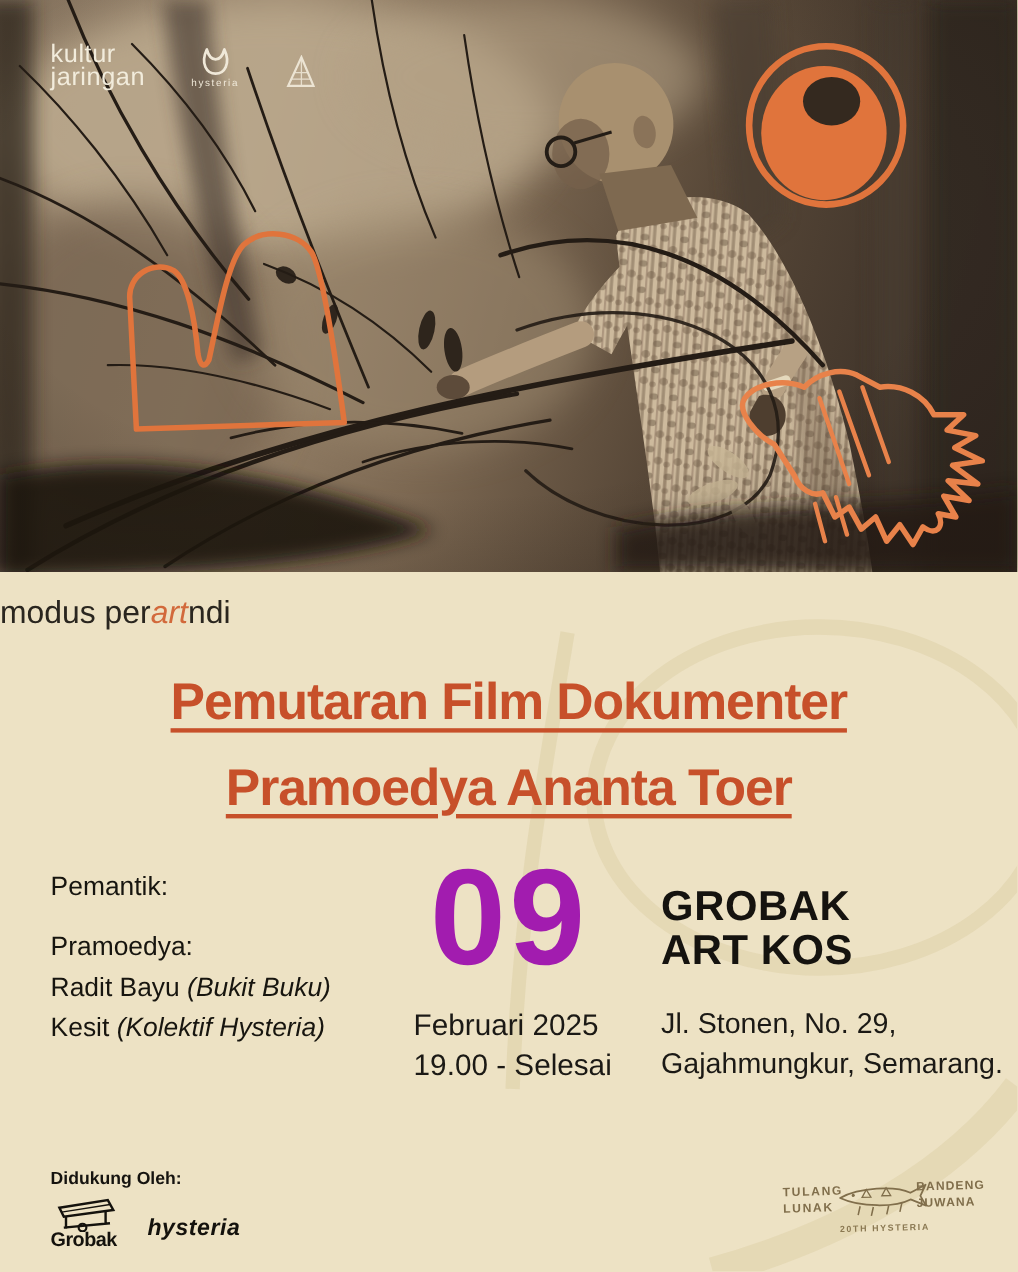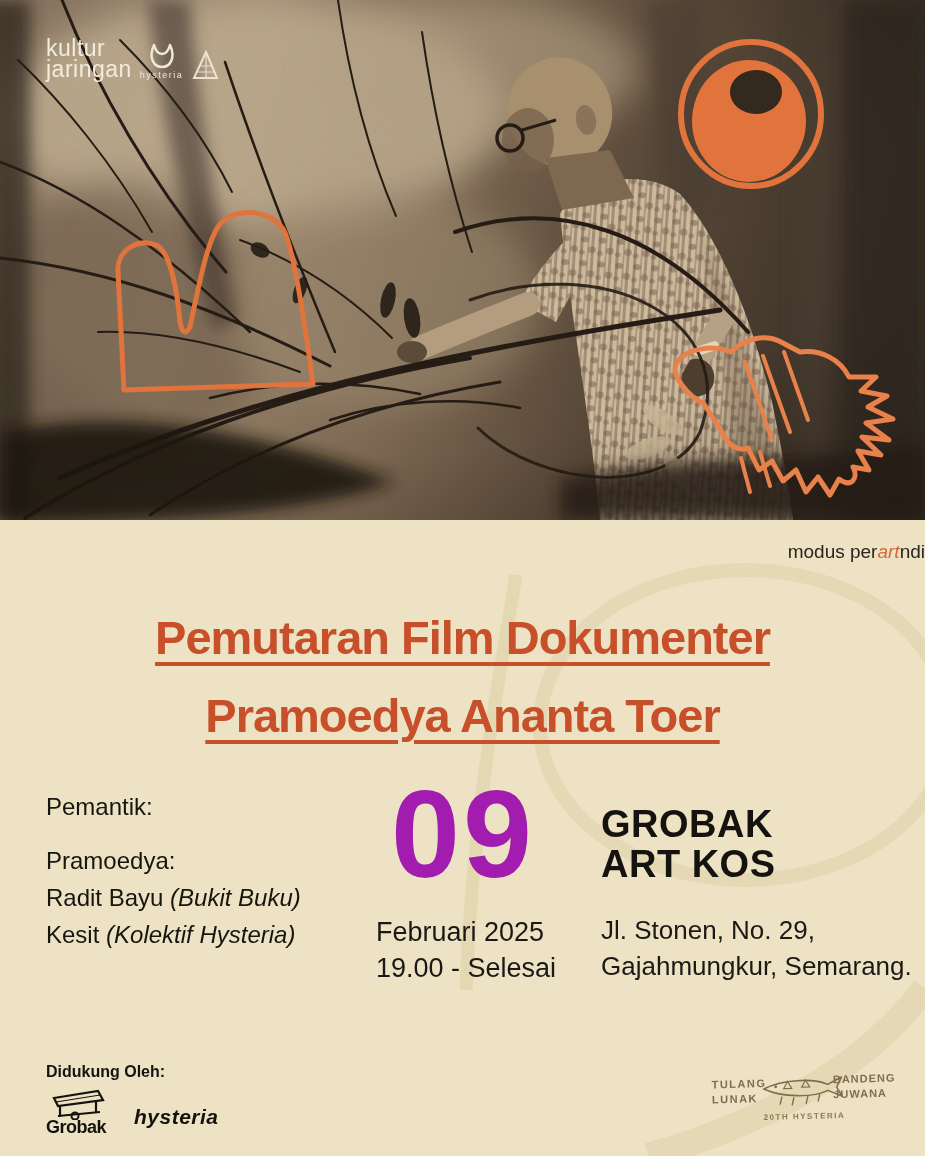--- a/index.html
+++ b/index.html
@@ -9,31 +9,31 @@
     background: #EDE2C4;
     font-family: "Liberation Sans", sans-serif;
     color: #1B1915;
   }
   #poster { position: relative; width: 925px; height: 1156px; overflow: hidden; background: #EDE2C4; }
 
   
   .photo-wrap { position: absolute; top: 0; left: 0; width: 925px; height: 520px; }
   .photo-wrap svg { display: block; }
 
-  .logo-row { position: absolute; top: 38px; left: 46px; display: flex; align-items: flex-start; gap: 8px; z-index: 3; }
+  .logo-row { position: absolute; top: 38px; left: 46px; display: flex; align-items: flex-start; gap: 42px; z-index: 3; }
   .kj-logo { color: #F2ECDC; font-size: 23px; line-height: 0.93; letter-spacing: 0.5px; }
   .hys-logo { display: flex; flex-direction: column; align-items: center; margin-top: 5px; color: #EFE8D8; }
   .hys-logo .hys-text { font-size: 9px; letter-spacing: 1.5px; margin-top: 1px; }
   .sail-logo { margin-top: 12px; opacity: 0.95; }
 
   
   .swirls { position: absolute; top: 520px; left: 0; z-index: 0; }
 
   
-  .tagline { position: absolute; top: 541px; left: 0; width: 100%; text-align: right; font-size: 19px; color: #2A261F; z-index: 2; }
+  .tagline { position: absolute; top: 541px; left: 0; width: 100%; text-align: left; font-size: 29px; color: #2A261F; z-index: 2; }
   .tagline .accent { color: #D2693B; font-style: italic; }
 
   .title { position: absolute; top: 589px; left: 0; width: 100%; text-align: center; z-index: 2;
            color: #C7502A; font-weight: bold; font-size: 47px; line-height: 1.24; letter-spacing: -1px; }
   .title .tline { text-decoration: underline; text-decoration-thickness: 4px; text-underline-offset: 8px; margin-top: 20px; }
 
   
   .speakers { position: absolute; left: 46px; top: 793px; z-index: 2; font-size: 24px; color: #17150F; }
   .speakers p { margin: 0; }
   .speakers .label { font-weight: normal; }

